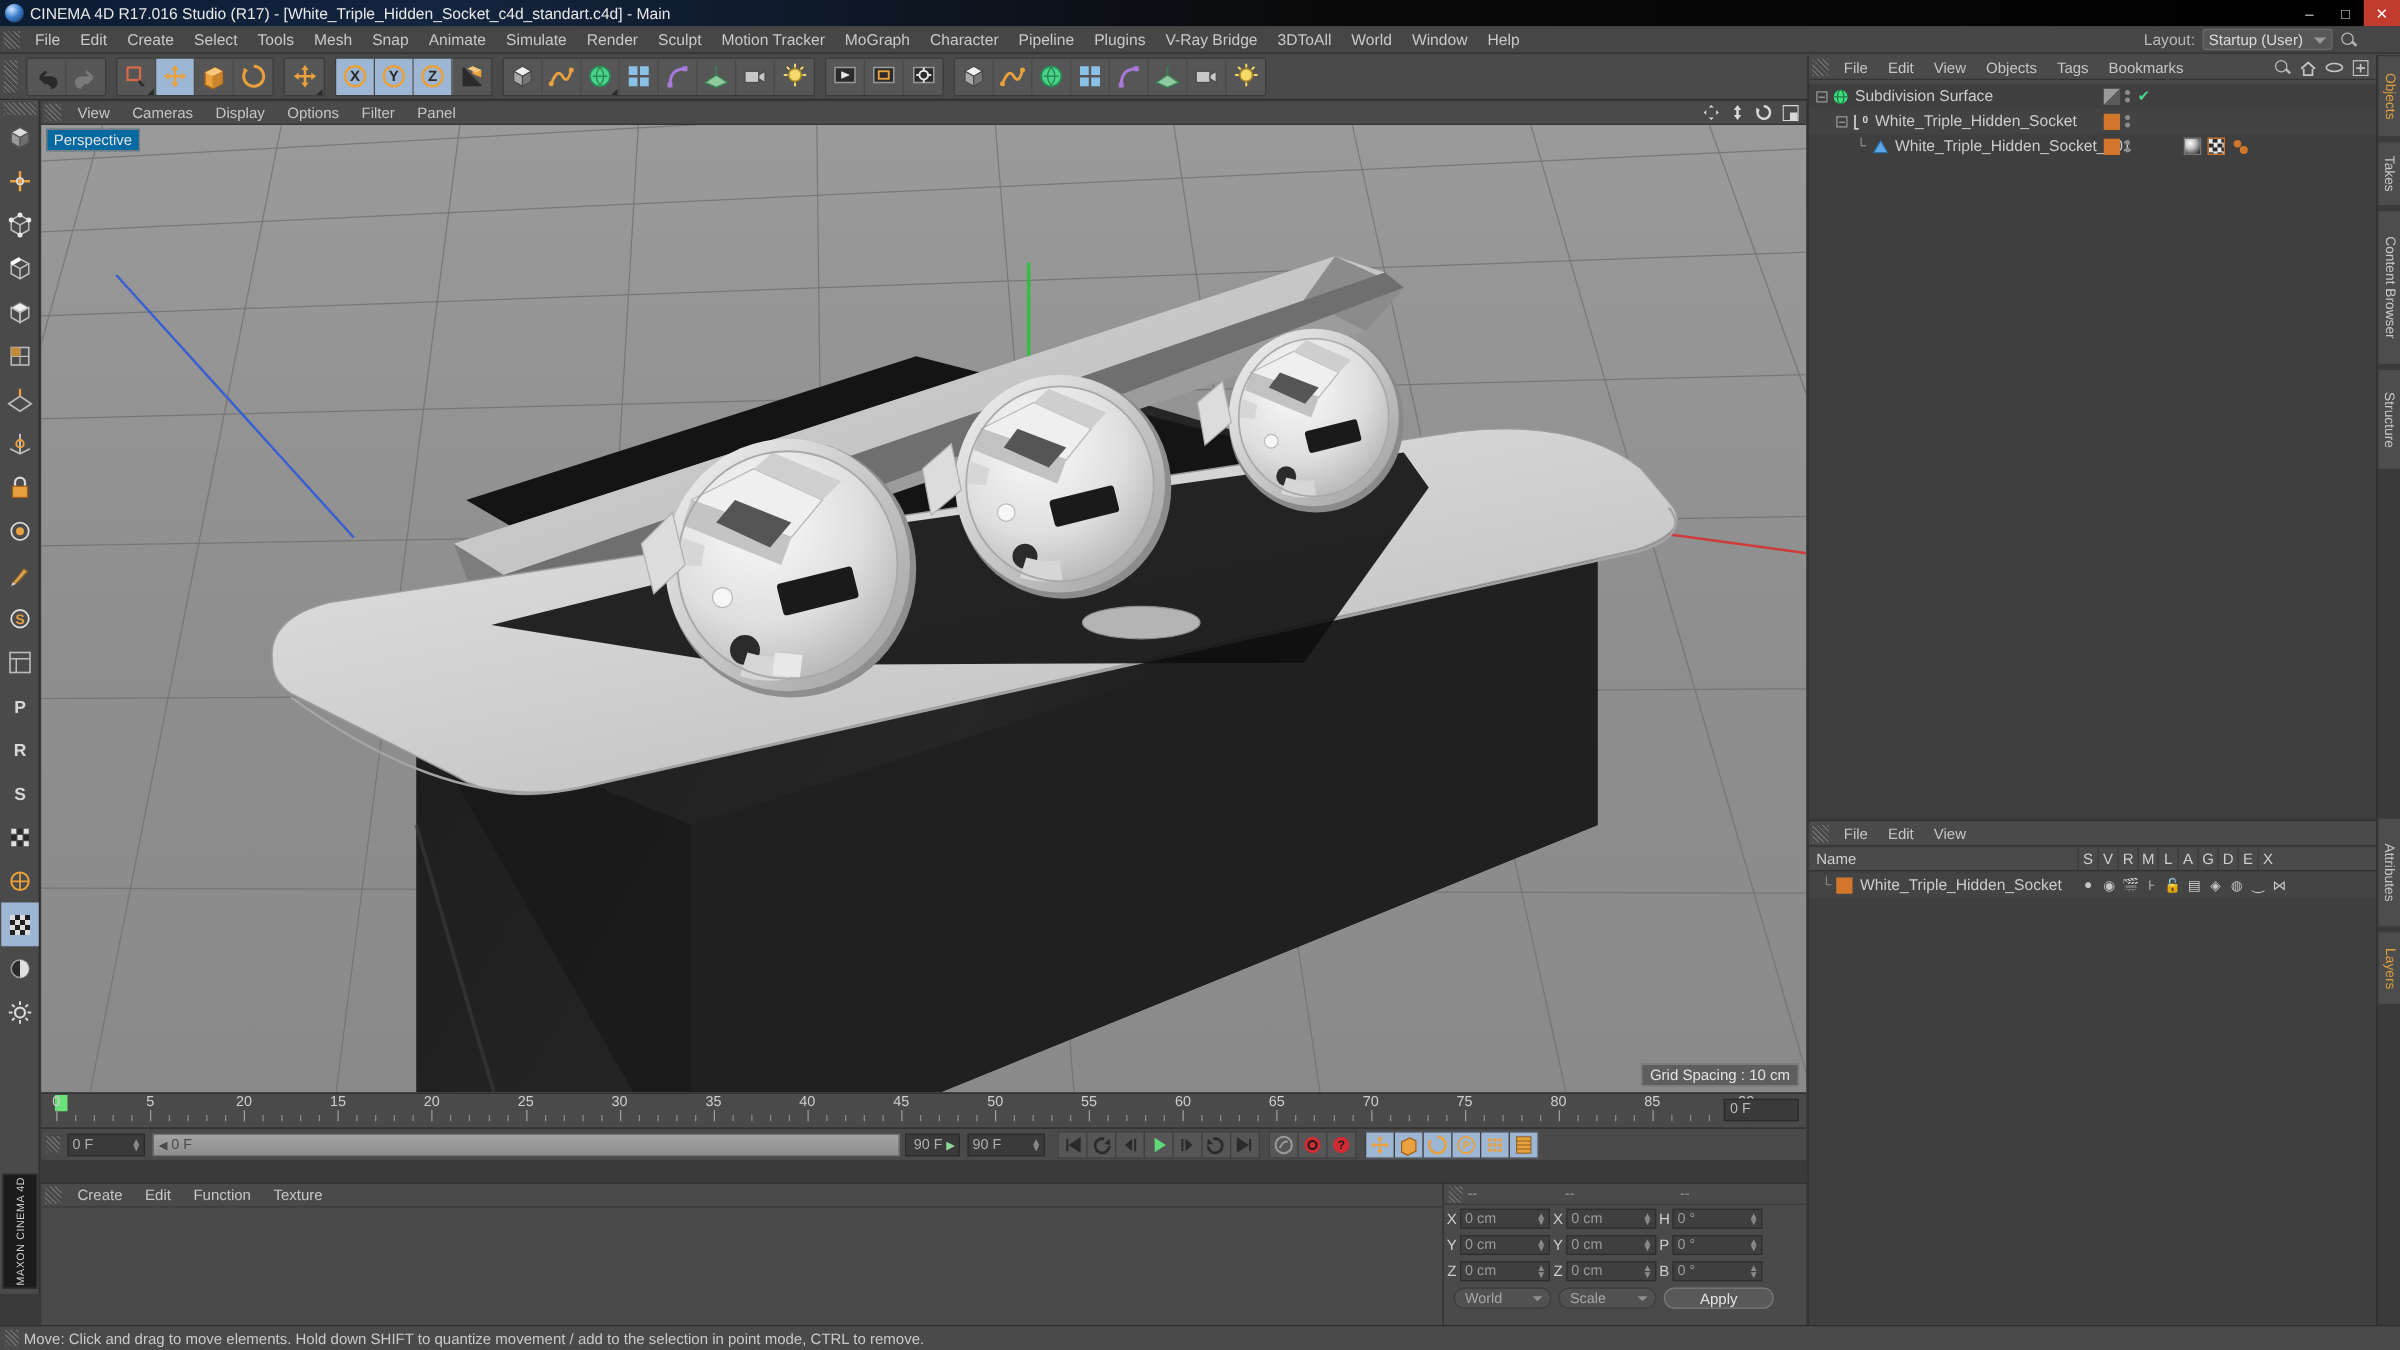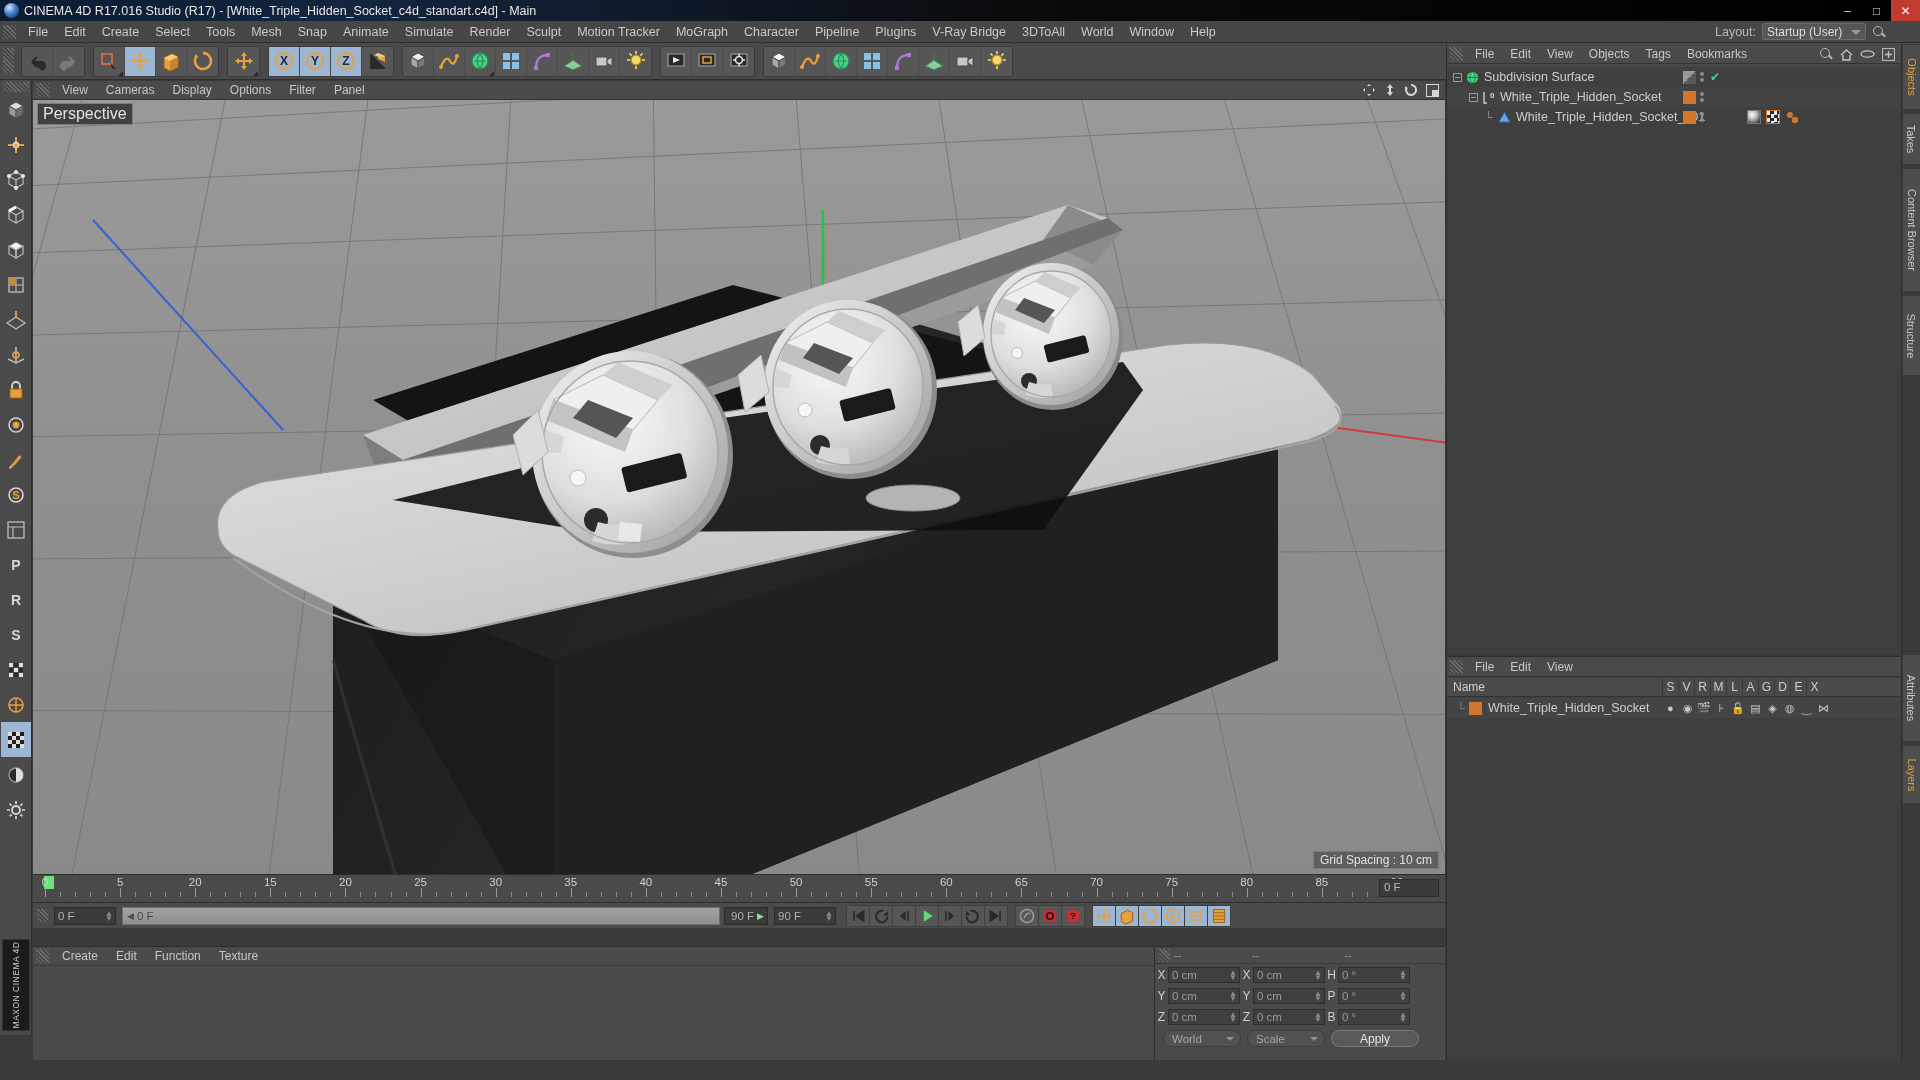--- a/index.html
+++ b/index.html
@@ -59,22 +59,22 @@
     background:#1b1b1b; border:1px solid #333; display:flex; align-items:center; justify-content:center;}
   .brandv span { transform:rotate(-90deg); white-space:nowrap; font-size:8.5px; color:#cfcfcf; letter-spacing:.5px;}
 
   
   .viewwrap { position:absolute; left:33px; top:81px; width:1412px; height:793px; background:#2b2b2b; }
   .viewmenu { height:19px; background:#4a4a4a; display:flex; align-items:center; border-bottom:1px solid #333;}
   .viewmenu .vm { padding:0 9px; font-size:12px; color:#c6c6c6; }
   .vm-icons { position:absolute; right:6px; top:2px; display:flex; gap:8px; align-items:center;}
   .vport { position:absolute; left:0; top:19px; width:1412px; height:774px; overflow:hidden;
     background:#8d8d8d; }
-  .persp-tag { position:absolute; left:4px; top:3px; background:#404040; border:1px solid #7d7d7d;
-    color:#e2e2e2; font-size:16px; padding:1px 5px; z-index:9;}
+  .persp-tag { position:absolute; left:4px; top:3px; background:#0369a1; border:1px solid #7d7d7d;
+    color:#e2e2e2; font-size:12px; padding:1px 5px; z-index:9;}
   .gridspace { position:absolute; right:6px; bottom:5px; background:#5e5e5e; border:1px solid #7d7d7d;
     color:#e2e2e2; font-size:12px; padding:1px 6px; z-index:9;}
 
   
   .timeline { position:absolute; left:33px; top:874px; width:1412px; height:28px; background:#4a4a4a;
      border-top:1px solid #2d2d2d;}
   .ruler { position:absolute; left:12px; top:0; width:1352px; height:28px;}
   .tick { position:absolute; bottom:6px; width:1px; background:#9b9b9b; }
   .ticklab { position:absolute; top:1px; font-size:11.5px; color:#cfcfcf; transform:translateX(-50%);}
   .greenmark{ position:absolute; left:11px; top:1px; width:10px; height:13px; background:#6ae27a; }
@@ -1234,13 +1234,17 @@
     <div id="vtabs-bottom" style="position:absolute;top:610px;left:0">
         <div class="vtab" style="height: 88px;">
           <span>Attributes</span>
         </div>
         <div class="vtab act" style="height: 59.2px;">
           <span>Layers</span>
         </div>
       </div>
   </div>
 
+  <div class="statusbar">
+    <div class="sgrip"></div>
+    <div class="stext">Move: Click and drag to move elements. Hold down SHIFT to quantize movement / add to the selection in point mode, CTRL to remove.</div>
+  </div>
 </div>
 
 </body></html>

